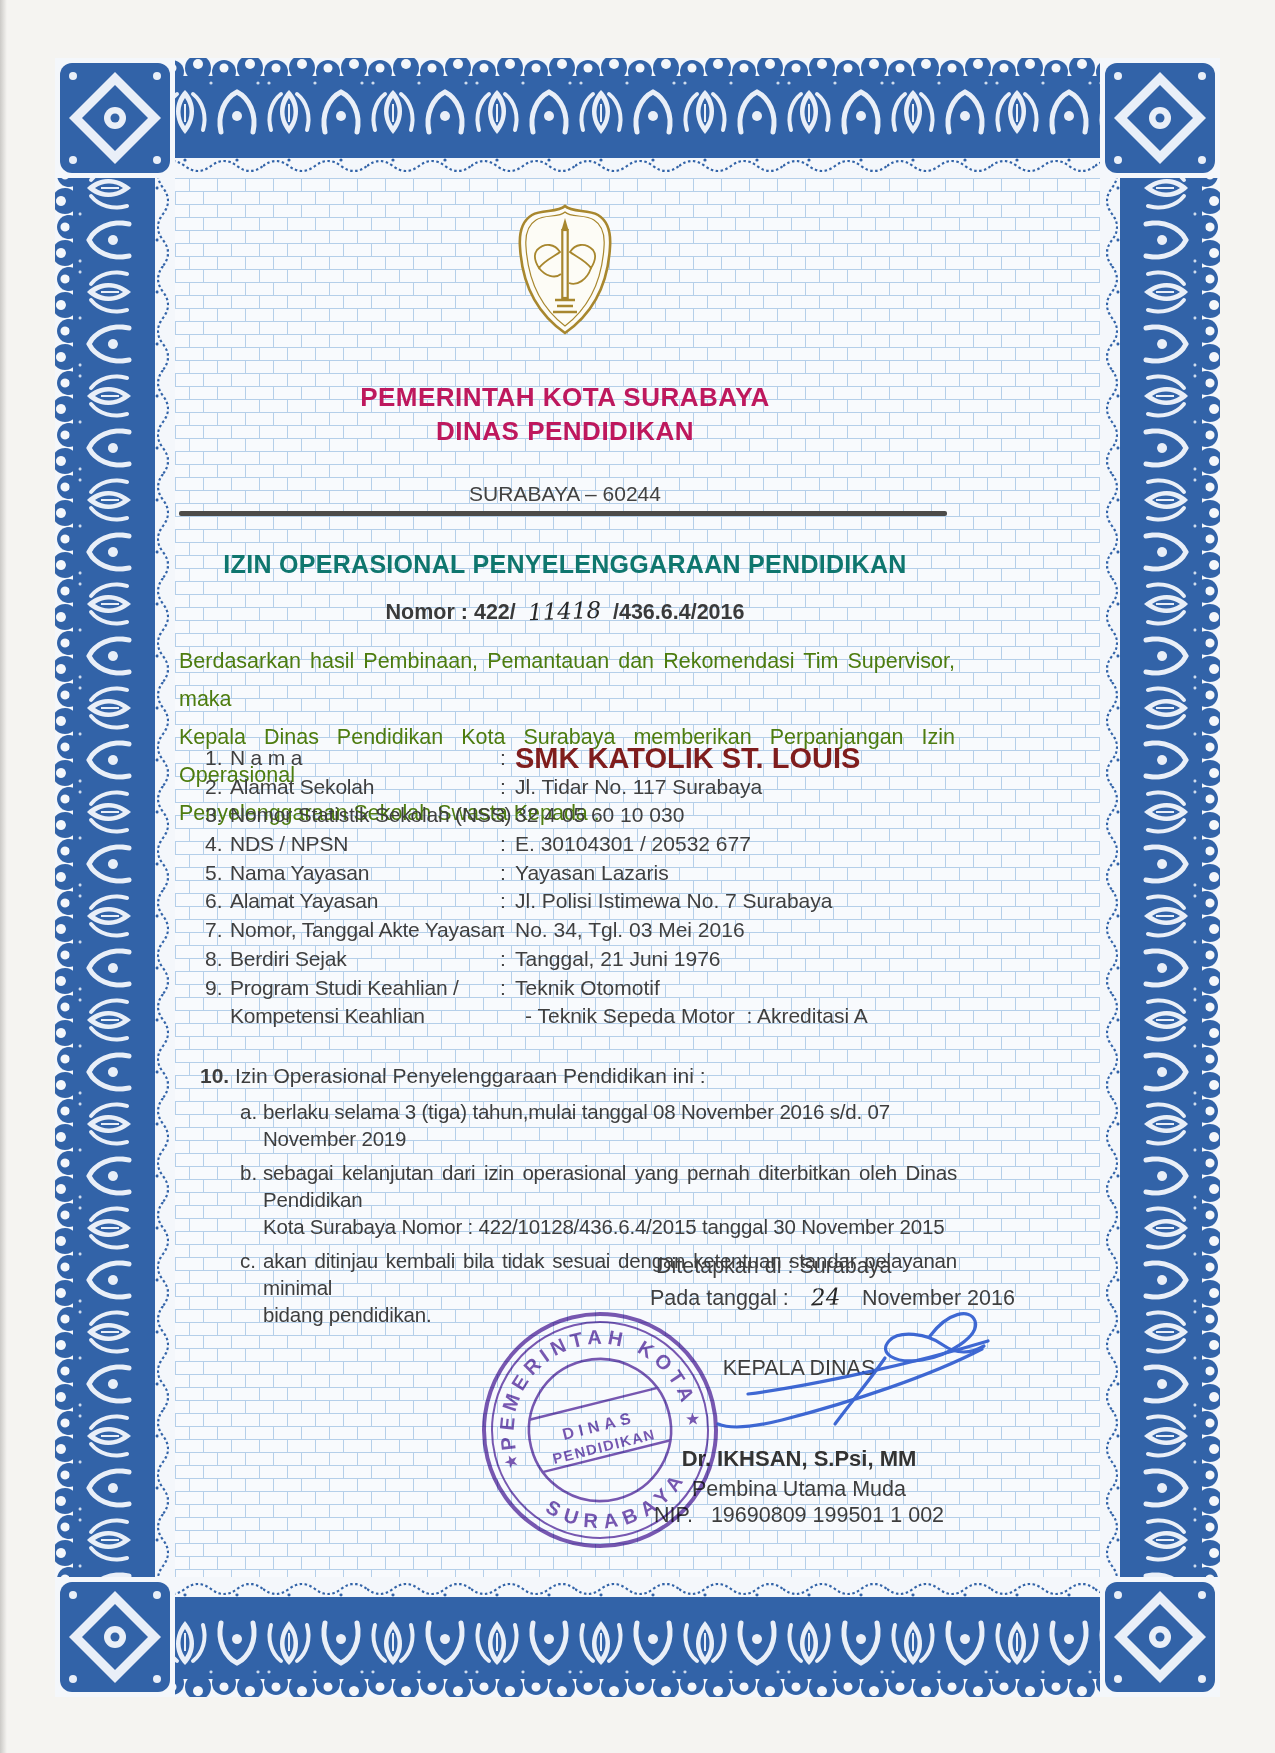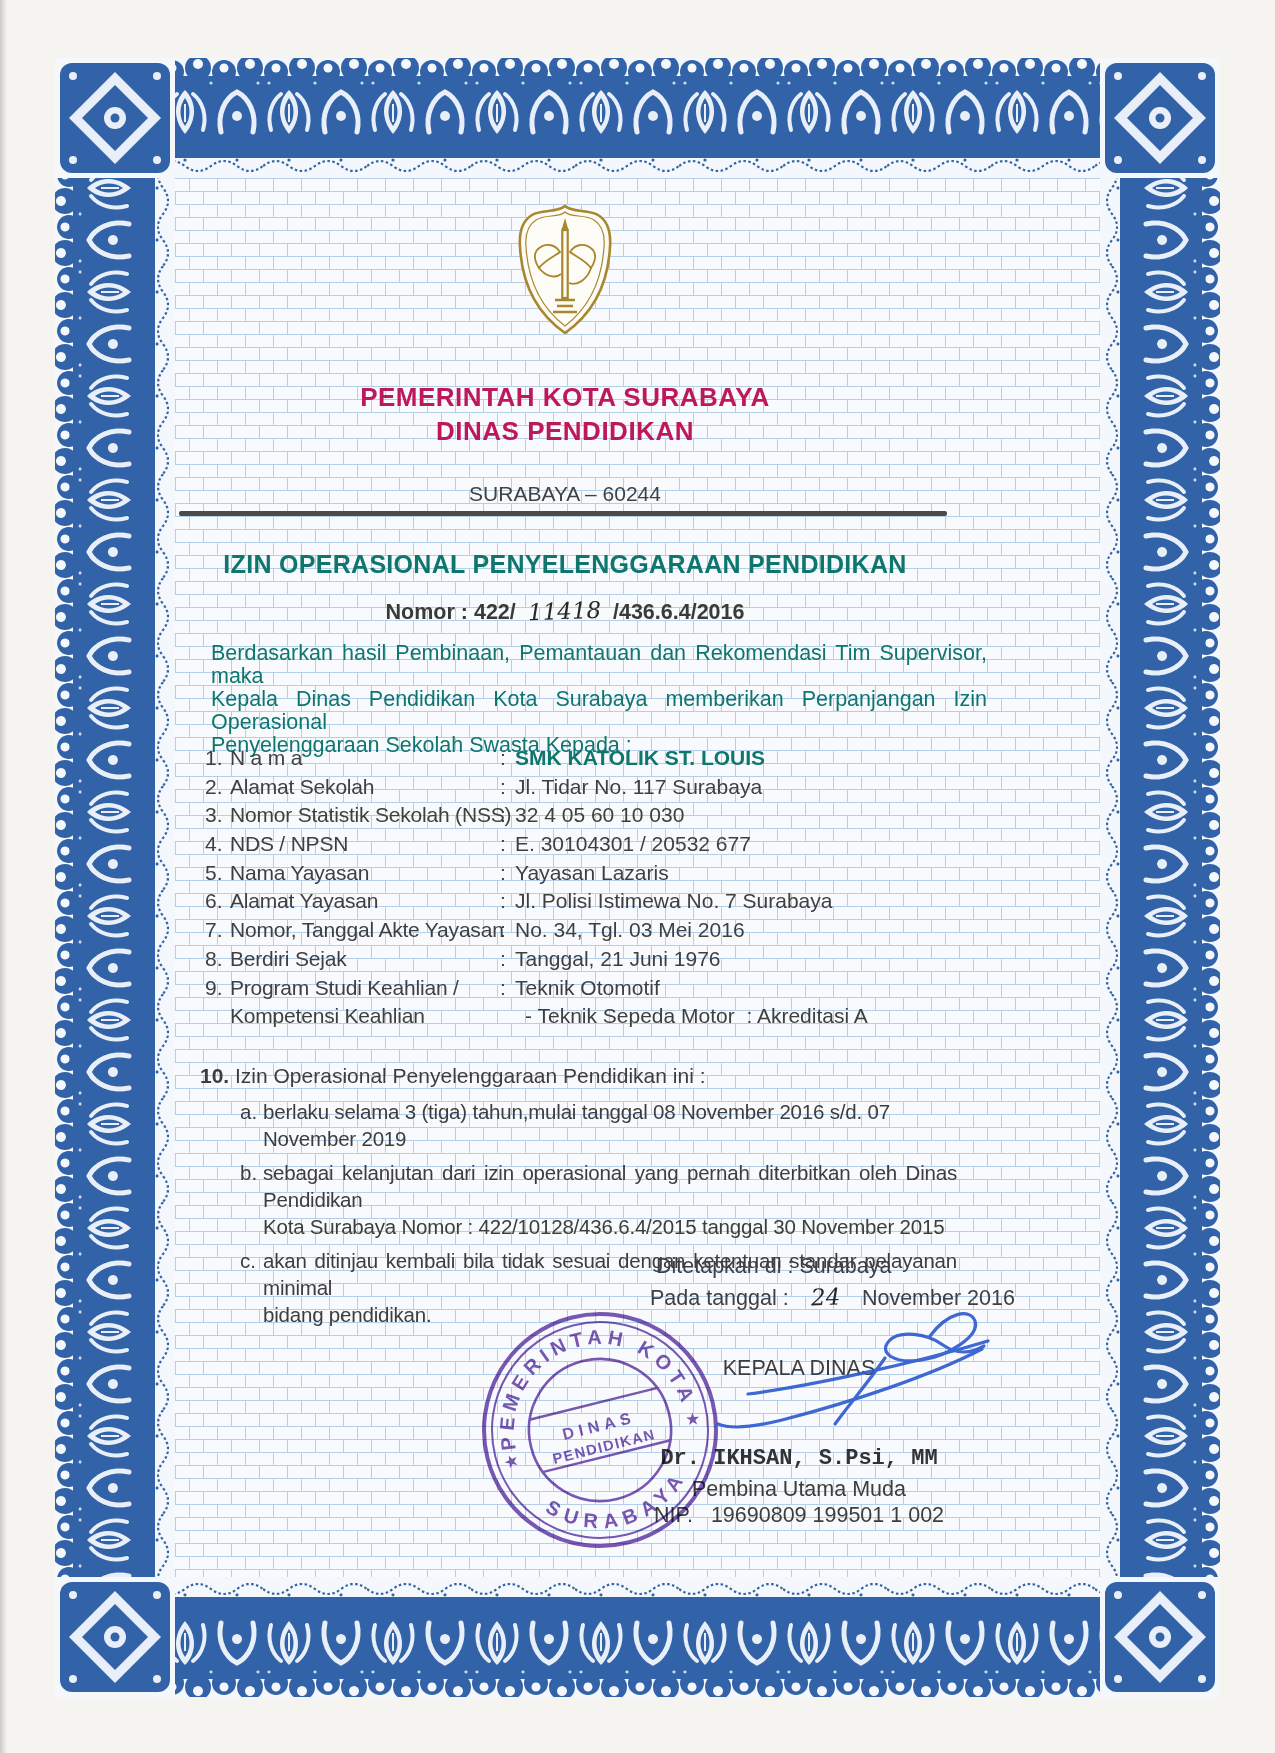--- a/index.html
+++ b/index.html
@@ -13,43 +13,43 @@
   .abs{position:absolute;z-index:2;}
   .centercol{left:0;width:780px;text-align:center;}
   .org{font-weight:bold;font-size:26px;letter-spacing:.5px;color:#be185d;}
   .addr{font-size:21px;color:#424242;}
   .rule{left:4px;width:768px;height:5px;background:#4c4b49;border-radius:2px;}
   .doc-title{font-weight:bold;font-size:25px;color:#0f766e;letter-spacing:.3px;}
   .nomor{font-weight:bold;font-size:21.5px;color:#3a3a3a;}
   .hand{font-family:"DejaVu Serif",serif;font-style:italic;font-weight:400;
         display:inline-block;transform:rotate(-2deg);color:#262626;}
   .nomor .hand{font-size:23px;margin:0 12px;}
-  .para{font-size:21.5px;line-height:23px;color:#0f766e;margin-left:32px;}
+  .para{font-size:21.5px;line-height:38px;color:#4d7c0f;}
   .pline.j{text-align:justify;text-align-last:justify;}
   .list{left:0;top:566px;width:790px;font-size:21px;color:#3f3f3f;}
   .row{position:relative;height:28.7px;line-height:28.7px;}
   .row.two{height:58px;}
   .num{position:absolute;left:30px;}
   .lab{position:absolute;left:55px;white-space:nowrap;letter-spacing:-0.2px;}
   .colon{position:absolute;left:325px;}
   .val{position:absolute;left:340px;white-space:pre;}
-  .val.b{font-weight:bold;font-size:21px;color:#0f766e;}
+  .val.b{font-weight:bold;font-size:29px;color:#7f1d1d;}
   .lab.l2{top:28.7px;}
   .val.v2{top:28.7px;left:350px;}
   .clause10{left:0;top:884px;width:790px;font-size:21px;line-height:28px;}
   .c10num{position:absolute;left:25px;font-weight:bold;}
   .c10text{position:absolute;left:60px;white-space:nowrap;}
   .subs{left:0;top:920px;width:790px;font-size:20.5px;}
   .subrow{position:relative;margin-bottom:7px;}
   .slet{position:absolute;left:65px;line-height:27px;}
   .stext{margin-left:88px;width:694px;line-height:27px;letter-spacing:-0.2px;}
   .closing{font-size:21.5px;color:#3f3f3f;}
   .sigblock{left:448px;width:352px;text-align:center;margin-top:28px;}
   .sigline{font-size:21.5px;}
-  .name{font-weight:bold;font-size:22px;color:#333;font-family:Liberation Mono, monospace;}
+  .name{font-weight:bold;font-size:22px;color:#333;}
   .nip{white-space:pre;}
   .stamp-svg{mix-blend-mode:multiply;z-index:3;}
   .sig-svg{z-index:4;}
 </style>
 </head>
 <body>
 
 <div class="page">
   <div class="scan-edge"></div>
 

